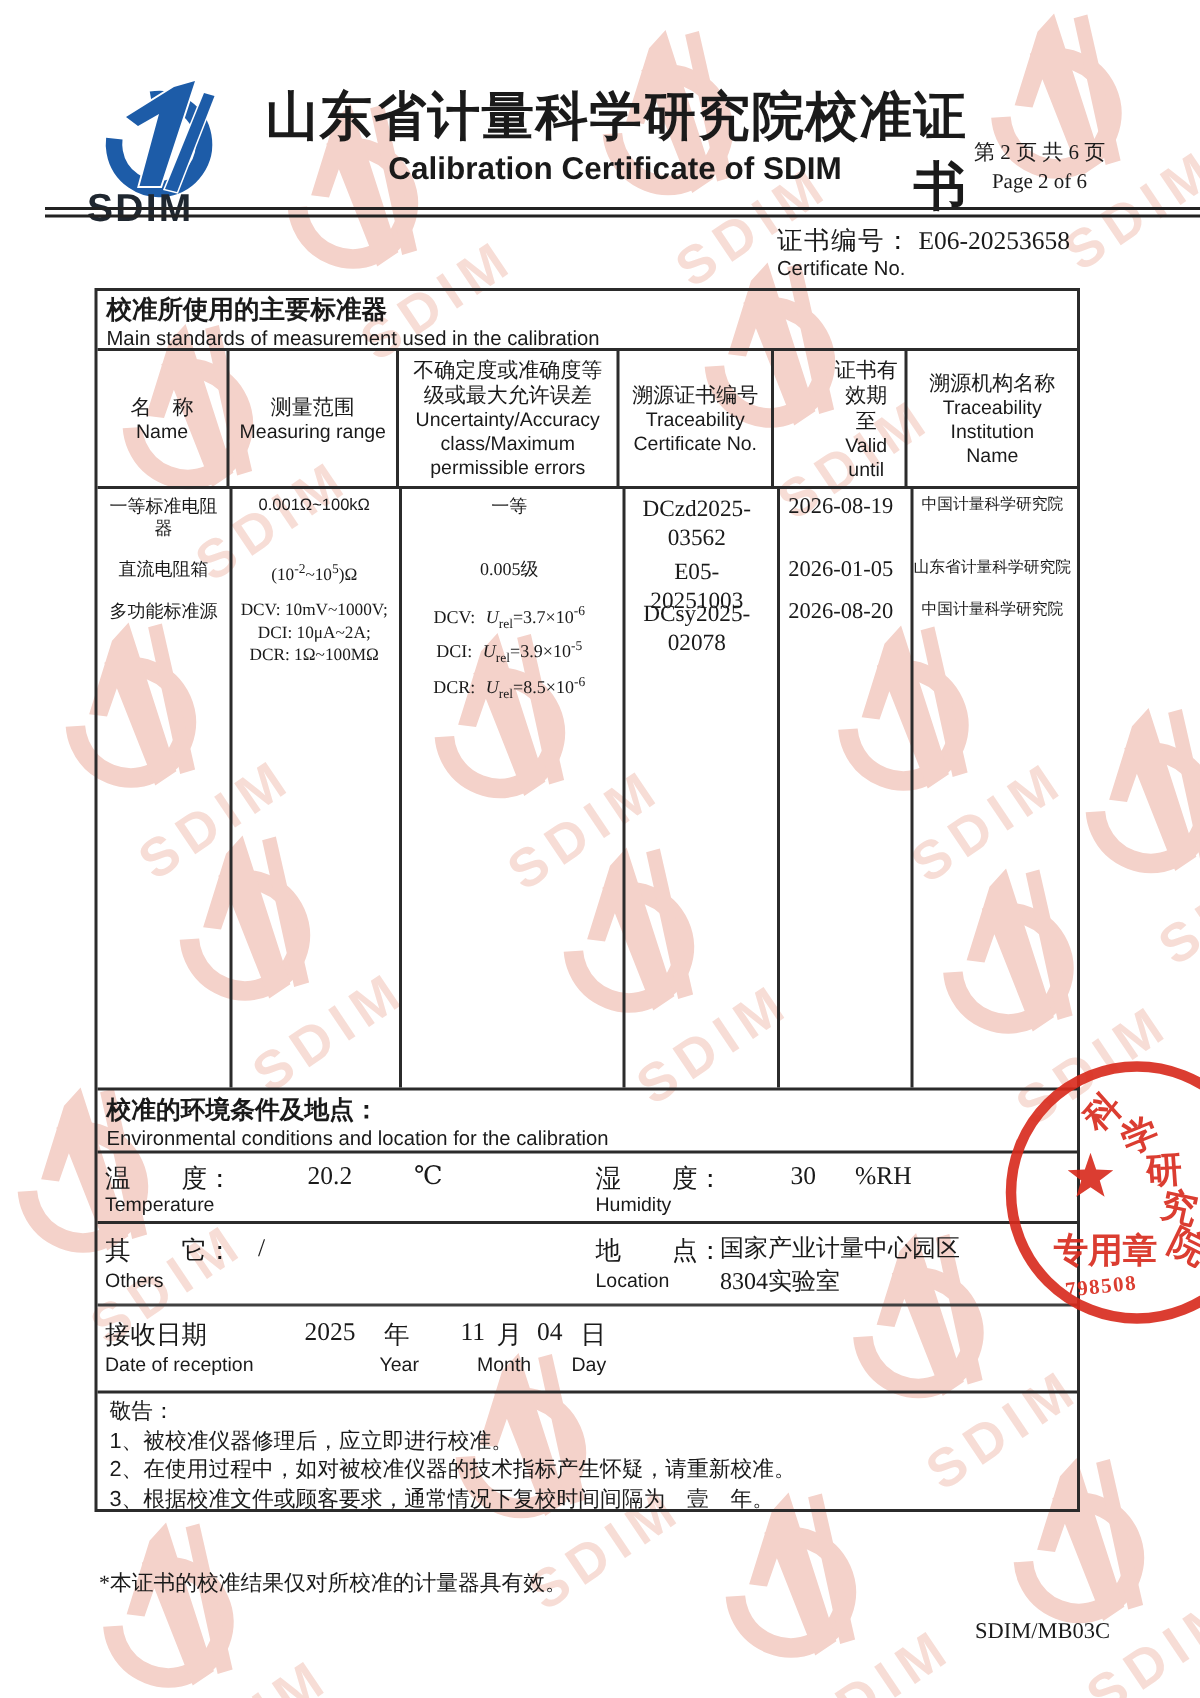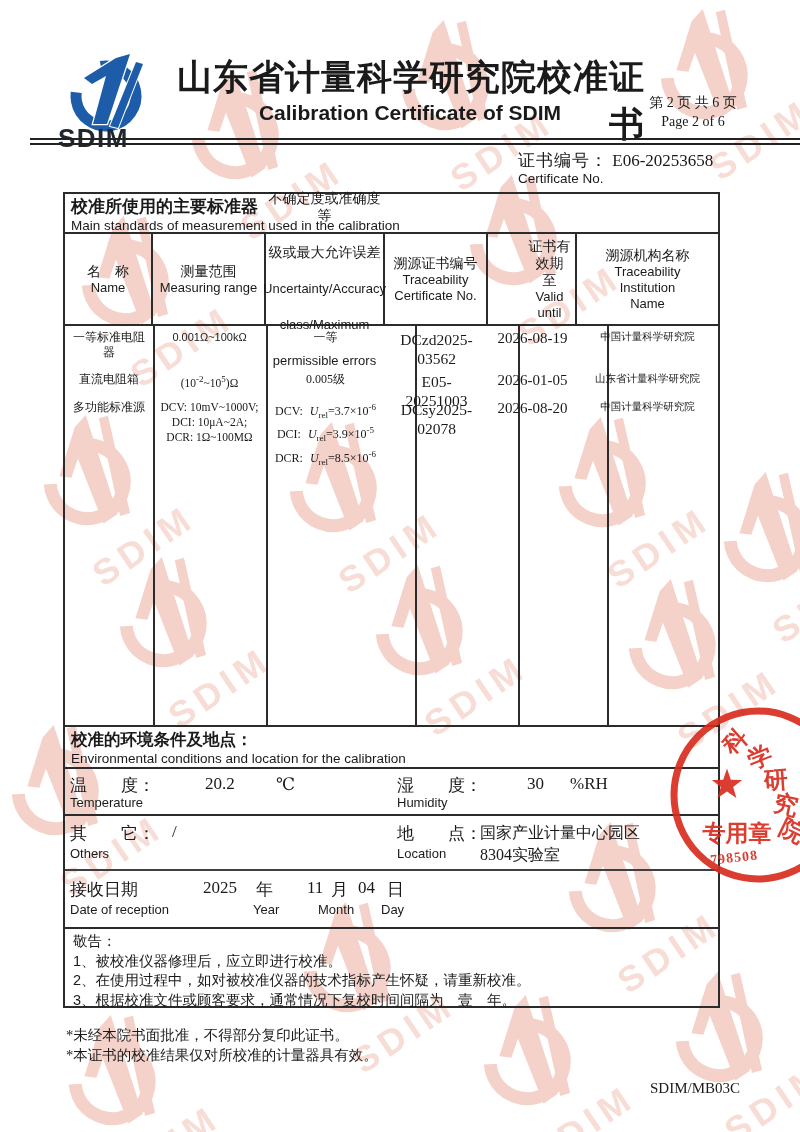--- a/index.html
+++ b/index.html
@@ -21,21 +21,21 @@
   .box{left:63px;top:192px;width:657px;height:816px;border:2px solid #2b2b2b;box-sizing:border-box;z-index:1;}
   .box .sec{position:absolute;left:0;right:0;box-sizing:border-box;}
   .tbl-title{top:0;height:40px;border-bottom:2px solid #2b2b2b;padding:1px 6px;}
   .tbl-title .cn{font-size:17px;font-weight:700;}
   .tbl-title .en{font-size:13.5px;}
   .tbl-head{top:40px;height:92px;border-bottom:2px solid #2b2b2b;display:flex;}
   .hcell{box-sizing:border-box;border-right:2px solid #2b2b2b;display:flex;flex-direction:column;
          justify-content:center;align-items:center;text-align:center;font-size:14px;line-height:17px;}
   .hcell:last-child{border-right:none;}
   .hcell .en{font-size:13px;line-height:16px;}
-  .c1{width:88px;}.c2{width:113px;}.c3{width:119px;gap:20px;}.c4{width:103px;}.c5{width:89px;padding-left:36px;}.c6{flex:1;}
+  .c1{width:88px;}.c2{width:113px;}.c3{width:147px;}.c4{width:103px;}.c5{width:89px;padding-left:36px;}.c6{flex:1;}
   .tbl-body{top:132px;height:399px;}
   .vline{position:absolute;top:0;bottom:0;width:2px;background:#2b2b2b;}
   .drow{position:absolute;left:0;right:0;display:flex;}
   .dcell{box-sizing:border-box;text-align:center;padding:0 7px;}
   .small-cn{font-size:12px;line-height:15px;}
   .inst{font-size:10.5px;line-height:14px;padding:0 2px;}
   .certno{font-size:15.5px;line-height:19px;}
   .datecell{font-size:15px;}
   .rangetxt{font-size:11.5px;line-height:15px;}
   .unc3{font-size:12px;line-height:15px;}
@@ -289,21 +289,20 @@
     </div>
 
     <div class="sec row-notice">
       <div class="notice-line">敬告：</div>
       <div class="notice-line">1、被校准仪器修理后，应立即进行校准。</div>
       <div class="notice-line">2、在使用过程中，如对被校准仪器的技术指标产生怀疑，请重新校准。</div>
       <div class="notice-line">3、根据校准文件或顾客要求，通常情况下复校时间间隔为　壹　年。</div>
     </div>
   </div>
 
-  <div class="abs footnote" style="left:66px;top:1026px">*未经本院书面批准，不得部分复印此证书。</div>
   <div class="abs footnote" style="left:66px;top:1046px">*本证书的校准结果仅对所校准的计量器具有效。</div>
   <div class="abs doccode">SDIM/MB03C</div>
 
   <svg class="stamp" viewBox="0 0 172 250">
     <g fill="#d8291b" stroke="none">
       <circle cx="128" cy="125" r="84" fill="none" stroke="#d8291b" stroke-width="7"></circle>
       <polygon points="97,98.5 100.8,109.7 112.2,110.1 103.2,117 106.4,127.9 97,121.5 87.6,127.9 90.8,117 81.8,110.1 93.2,109.7"></polygon>
       <text x="105" y="79" font-size="24" font-weight="bold" text-anchor="middle" transform="rotate(-42 105 71)">科</text>
       <text x="130" y="95" font-size="24" font-weight="bold" text-anchor="middle" transform="rotate(-22 130 87)">学</text>
       <text x="146" y="118" font-size="24" font-weight="bold" text-anchor="middle" transform="rotate(-4 146 110)">研</text>

